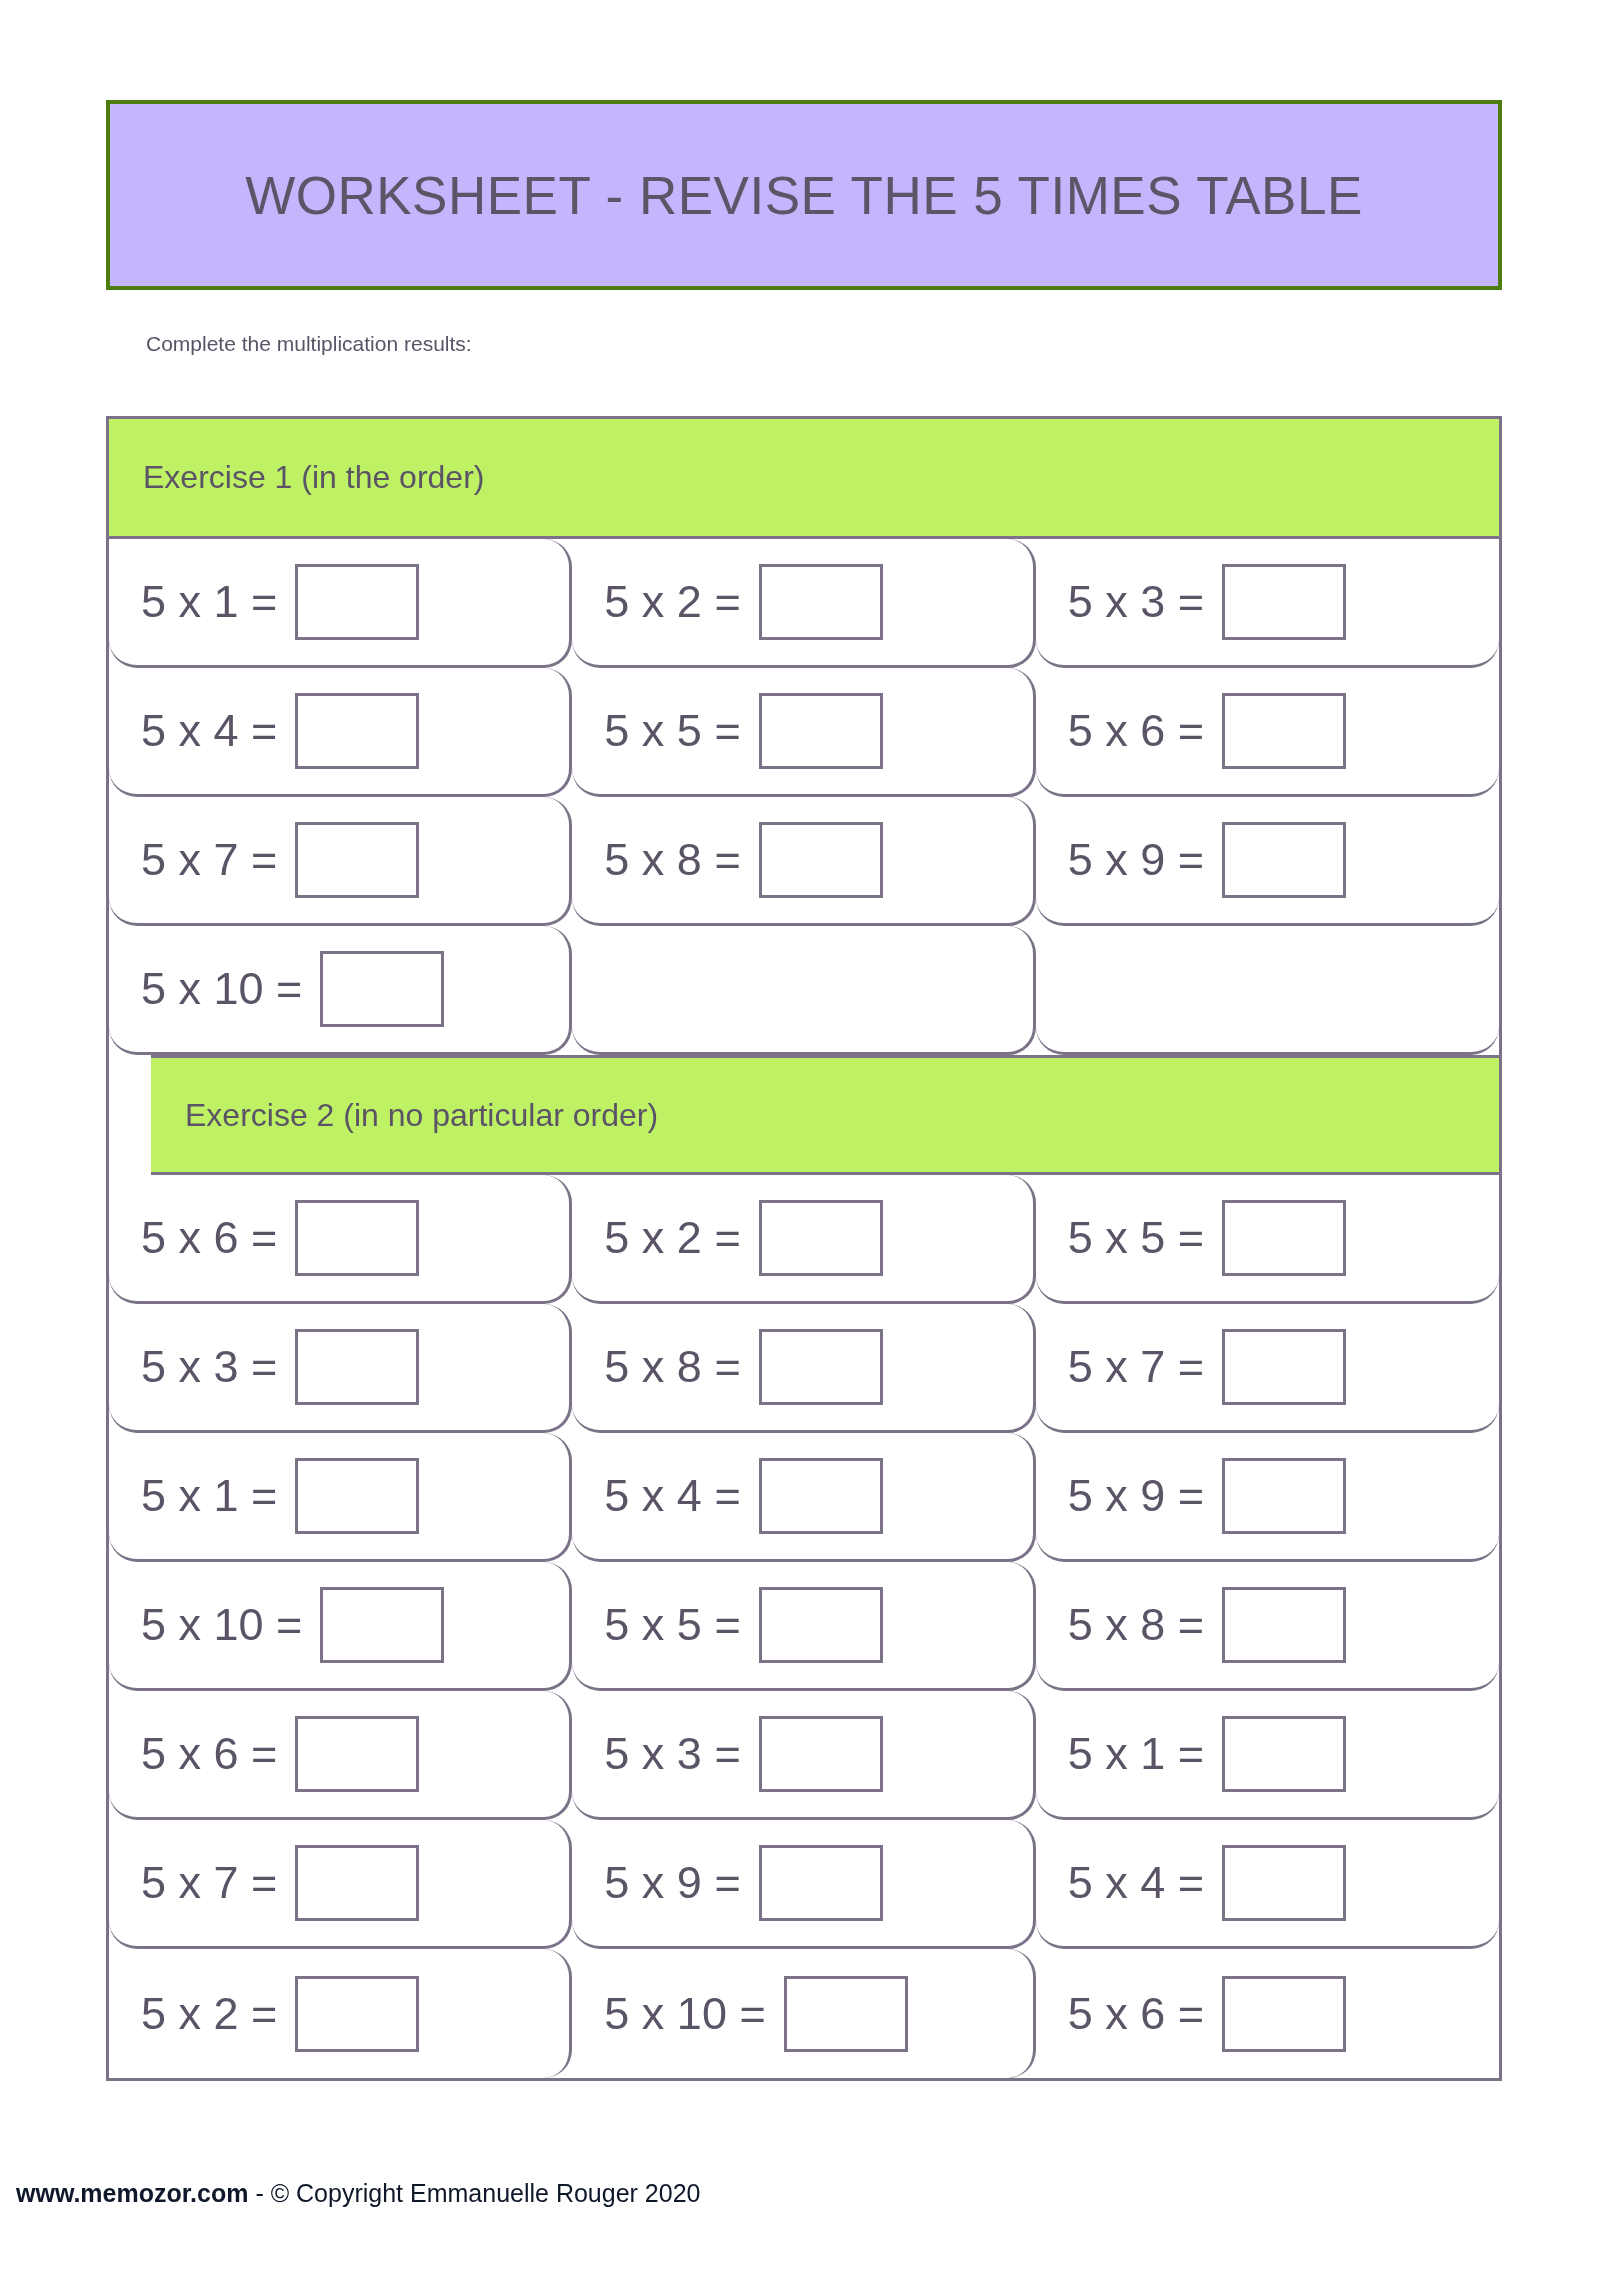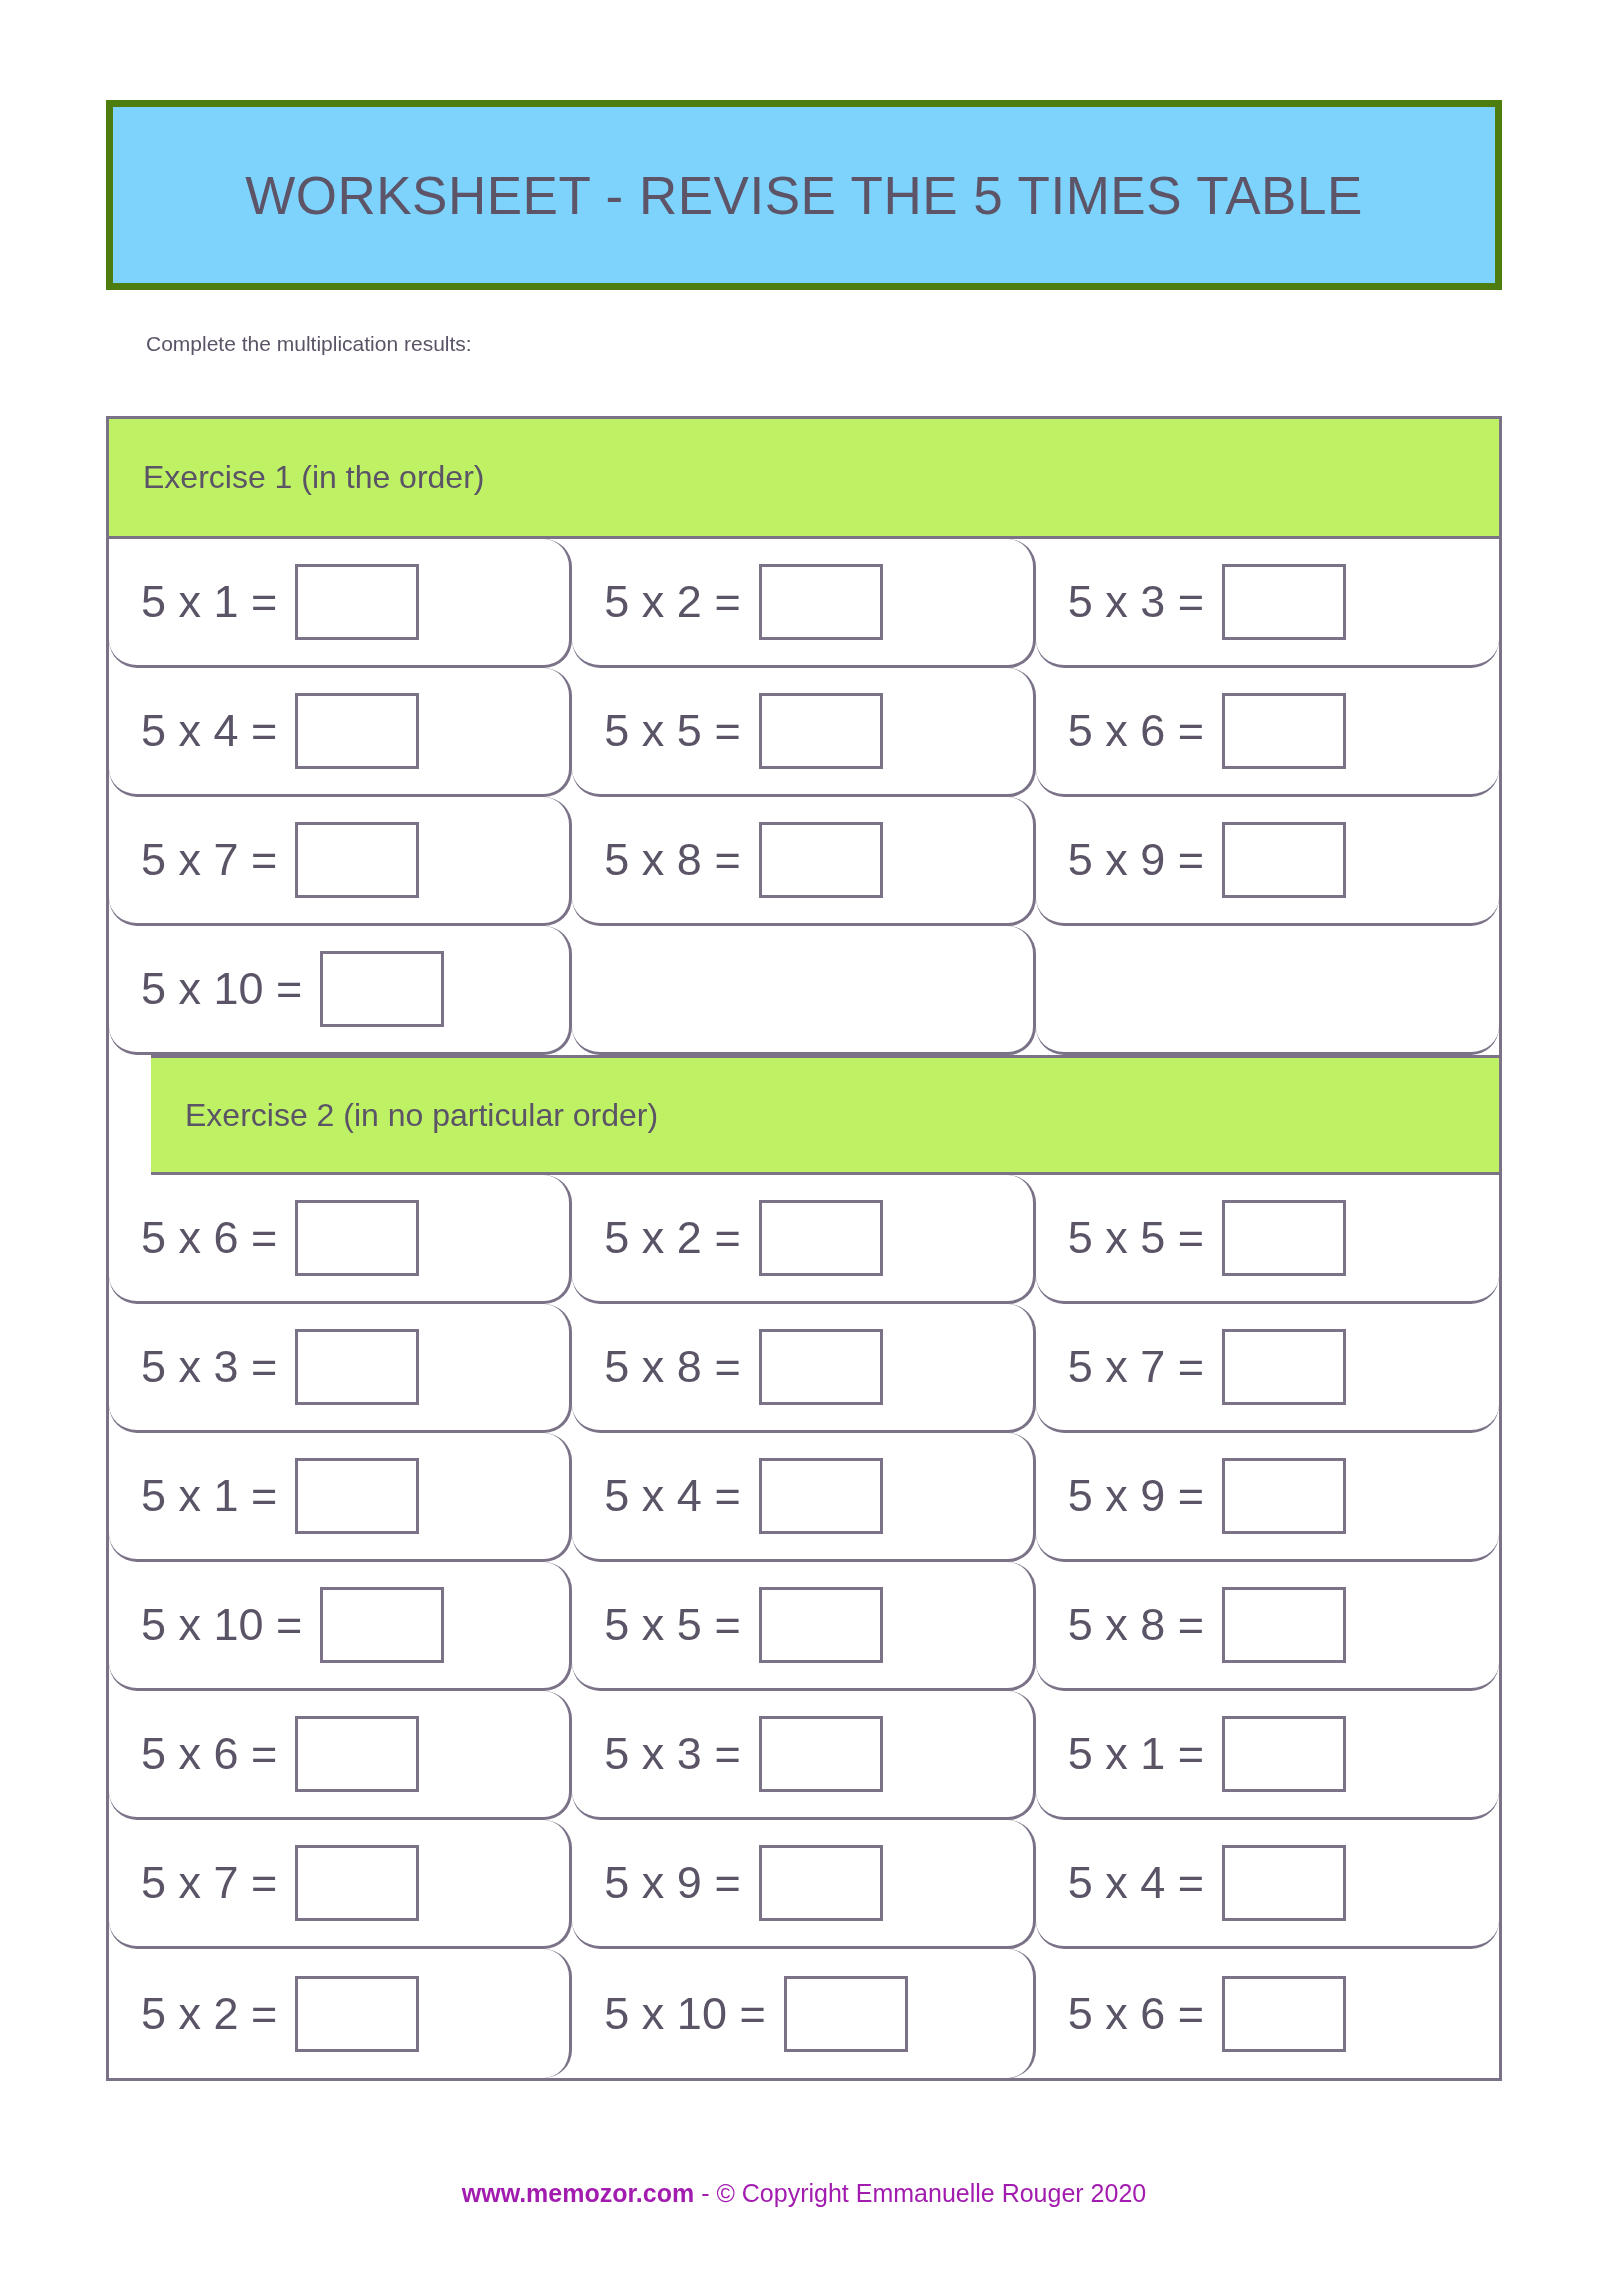--- a/index.html
+++ b/index.html
@@ -18,22 +18,22 @@
   .page {
     box-sizing: border-box;
     width: 1608px;
     height: 2274px;
     padding: 100px 106px 0 106px;
     position: relative;
   }
   
   .title-banner {
     box-sizing: border-box;
-    border: 7px solid #4d7c0f;
-    background: #7dd3fc;
+    border: 4px solid #4d7c0f;
+    background: #c4b5fd;
     height: 190px;
     display: flex;
     align-items: center;
     justify-content: center;
   }
   .title-text {
     font-size: 53px;
     letter-spacing: 0.5px;
     color: #5d5468;
     font-weight: normal;
@@ -104,26 +104,25 @@
     border: 3px solid #7b7287;
     margin-left: 18px;
     background: #ffffff;
   }
   .cell.empty {
     background: #ffffff;
   }
   
   .footer {
     position: absolute;
-    left: 0;
+    left: 16px;
     right: 0;
     bottom: 66px;
-    text-align: center;
     font-size: 25px;
-    color: #a21caf;
+    color: #0f172a;
   }
   .footer .site {
     font-weight: bold;
   }
 </style>
 </head>
 <body>
 
 <div class="page">
 

